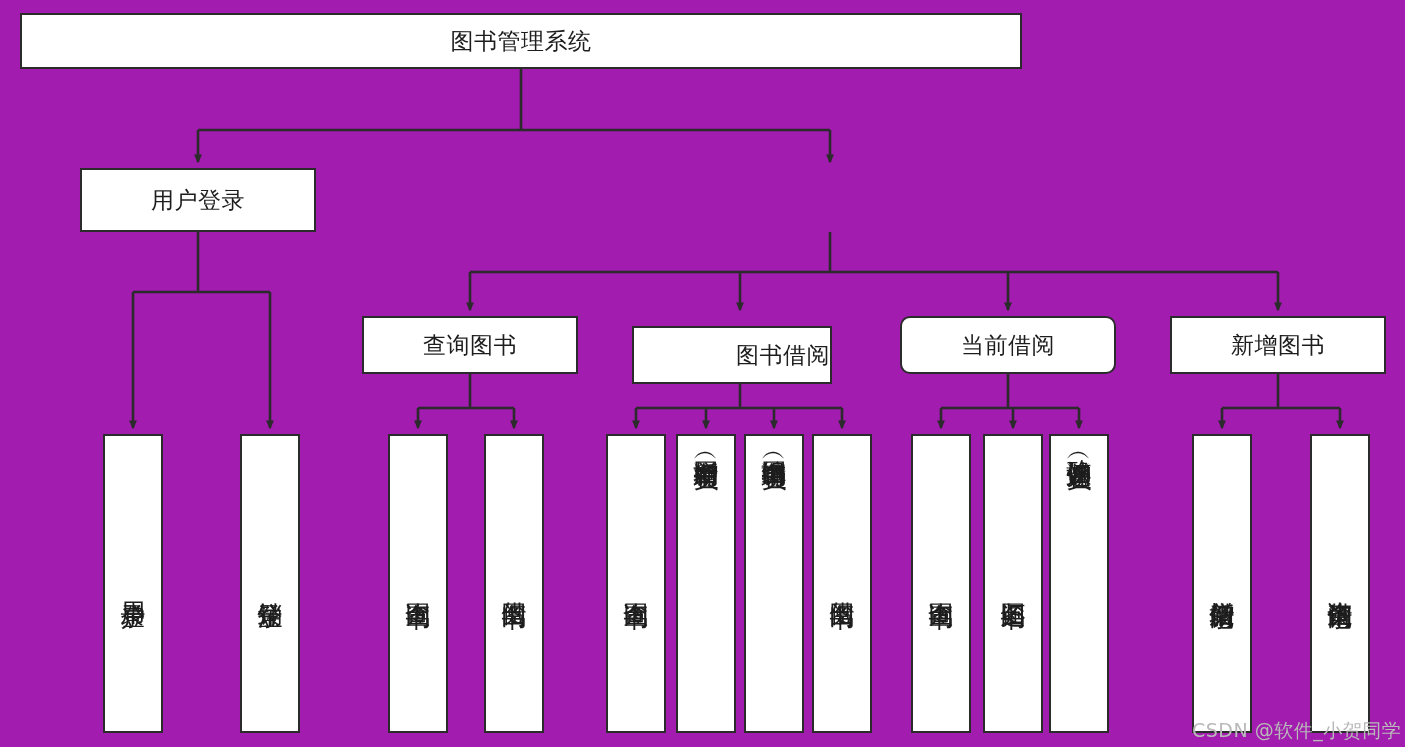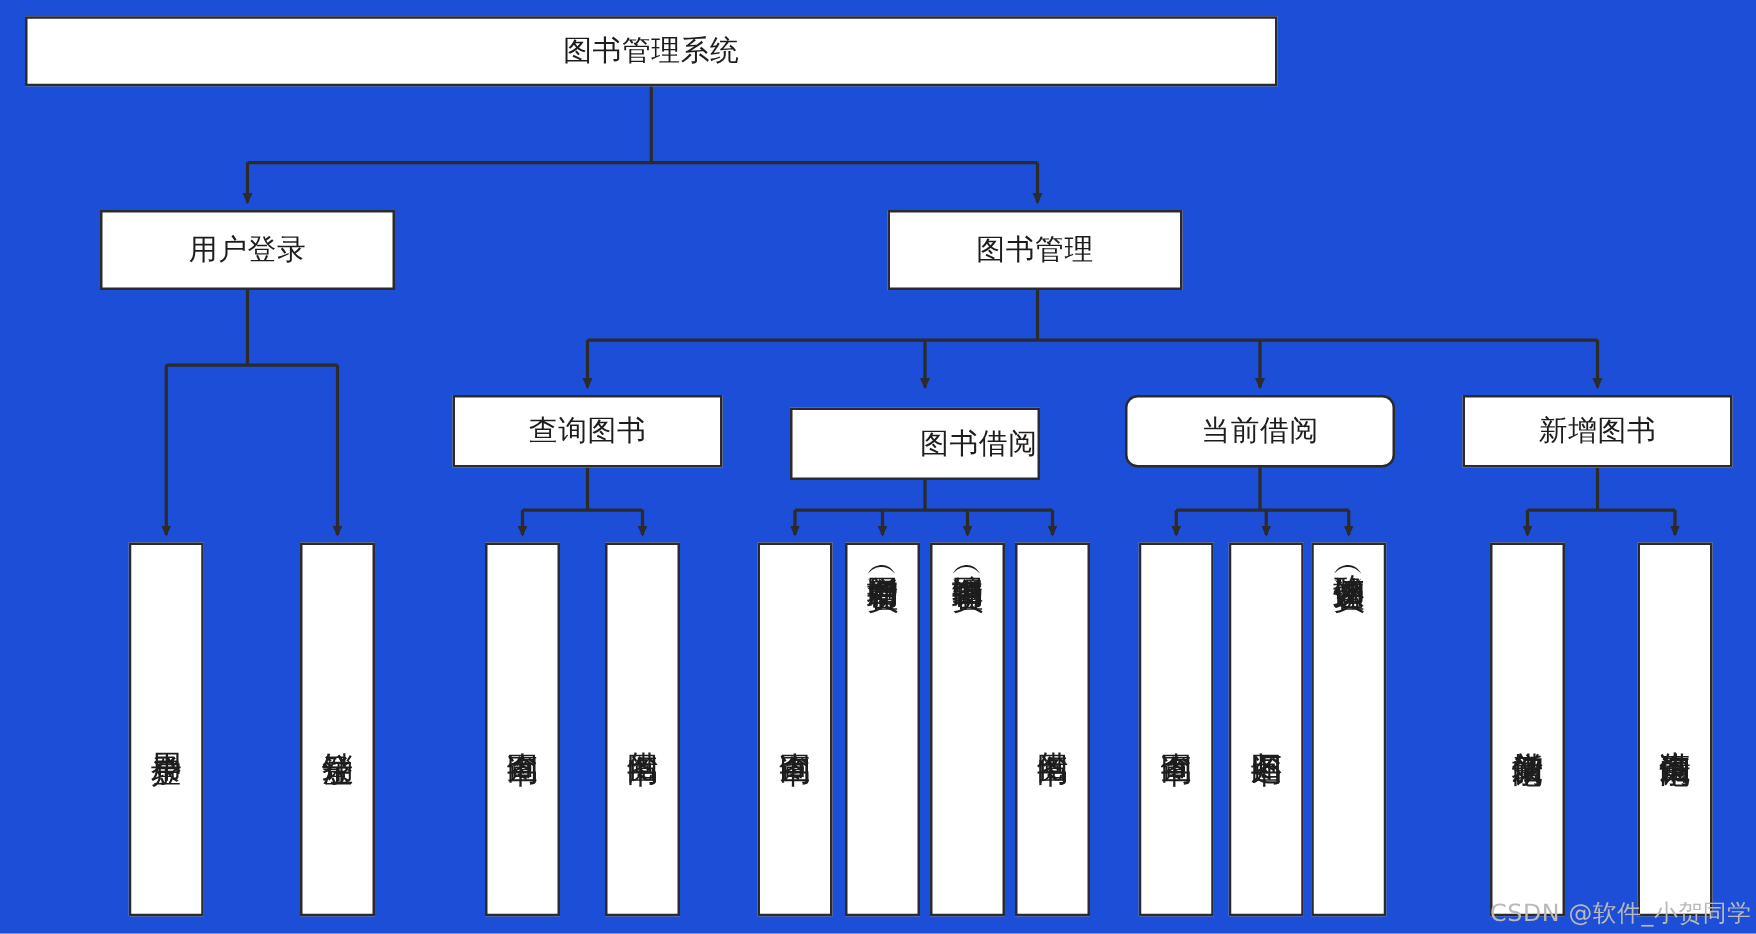--- a/index.html
+++ b/index.html
@@ -7,21 +7,21 @@
     padding: 0;
     background: #ffffff;
   }
   body {
     font-family: "DejaVu Sans", "Liberation Sans", sans-serif;
   }
   #canvas {
     position: relative;
     width: 1405px;
     height: 747px;
-    background: #1d4ed8;
+    background: #a21caf;
     overflow: hidden;
   }
   #edges {
     position: absolute;
     left: 0;
     top: 0;
     width: 1405px;
     height: 747px;
     pointer-events: none;
   }
@@ -128,23 +128,20 @@
     </g>
   </svg>
 
   <div class="node horiz root" style="left:20px; top:13px; width:1002px; height:56px;">
     <span class="label">图书管理系统</span>
   </div>
 
   <div class="node horiz" style="left:80px; top:168px; width:236px; height:64px;">
     <span class="label">用户登录</span>
   </div>
-  <div class="node horiz" style="left:710px; top:168px; width:236px; height:64px;">
-    <span class="label">图书管理</span>
-  </div>
 
   <div class="node horiz" style="left:362px; top:316px; width:216px; height:58px;">
     <span class="label">查询图书</span>
   </div>
   <div class="node horiz" style="left:632px; top:326px; width:200px; height:58px;justify-content:flex-end;">
     <span class="label">图书借阅</span>
   </div>
   <div class="node horiz" style="left:900px; top:316px; width:216px; height:58px;border-radius:10px;">
     <span class="label">当前借阅</span>
   </div>

